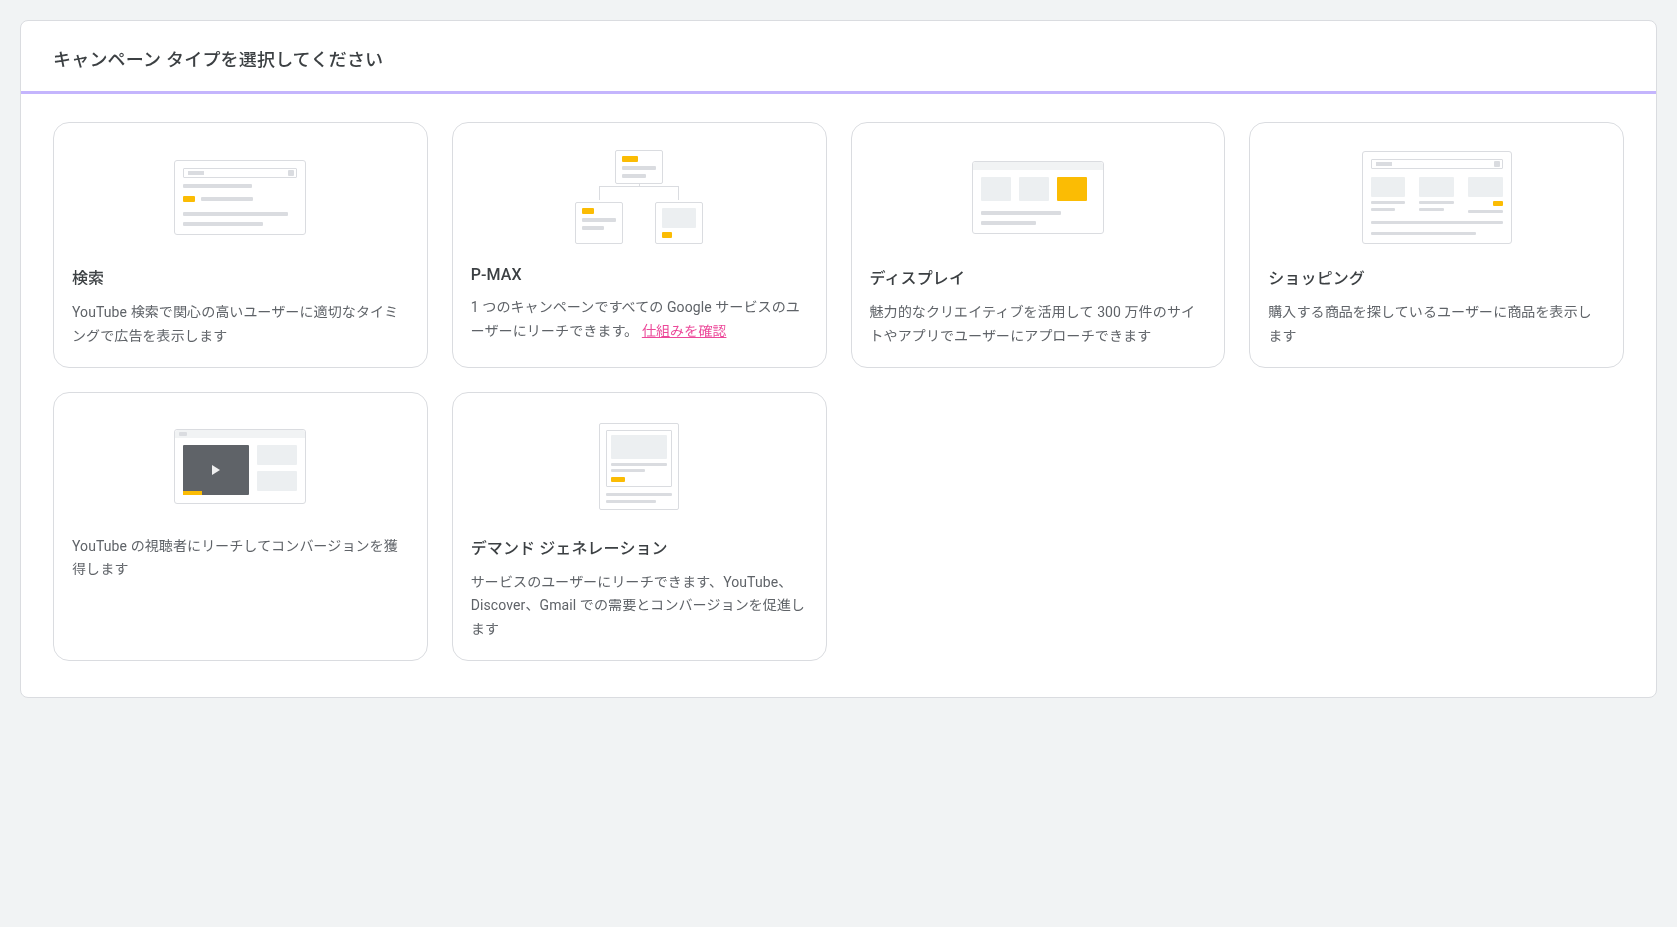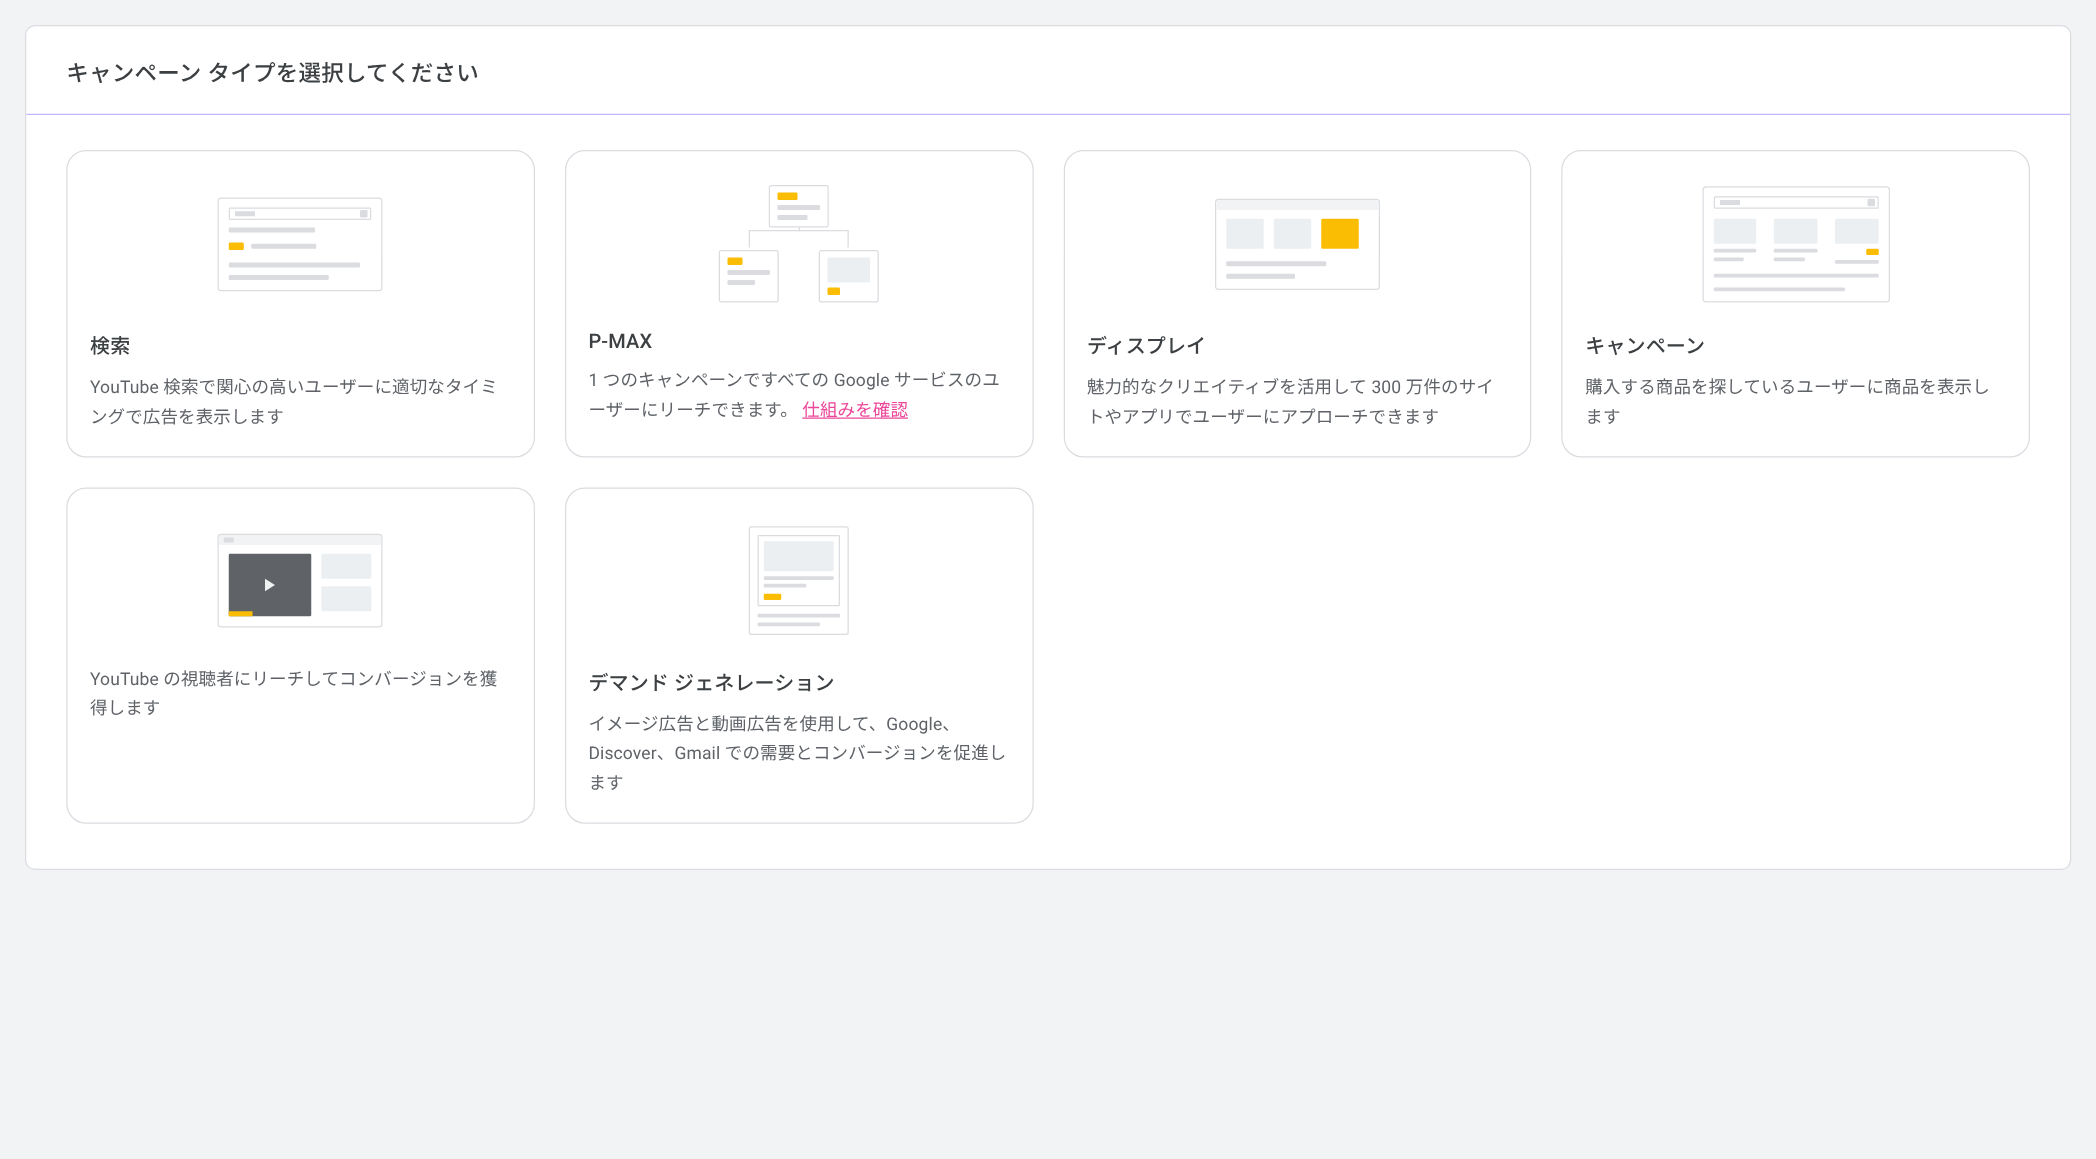--- a/index.html
+++ b/index.html
@@ -14,21 +14,21 @@
       color: #3c4043;
     }
     .panel {
       background: #fff;
       border: 1px solid #dadce0;
       border-radius: 8px;
       overflow: hidden;
     }
     .panel-header {
       padding: 24px 32px 20px 32px;
-      border-bottom: 1px solid #c4b5fd;
+      border-bottom: 3px solid #c4b5fd;
     }
     .panel-title {
       font-size: 18px;
       font-weight: 500;
       color: #3c4043;
       letter-spacing: 0.2px;
     }
     .cards-grid {
       display: grid;
       grid-template-columns: repeat(4, 1fr);
@@ -305,21 +305,21 @@
             <div class="col">
               <div class="thumb"></div>
               <span class="chip-y small"></span>
               <div class="sline"></div>
             </div>
           </div>
           <div class="longline"></div>
           <div class="longline w80"></div>
         </div>
       </div>
-      <div class="card-title">キャンペーン</div>
+      <div class="card-title">ショッピング</div>
       <div class="card-desc">購入する商品を探しているユーザーに商品を表示します</div>
     </div>
 
     <div class="card">
       <div class="card-illustration">
         <div class="illus illus-video">
           <div class="topbar"></div>
           <div class="body">
             <div class="player">
                 <div class="play"></div>
@@ -343,17 +343,17 @@
             <div class="dline short"></div>
             <span class="chip-y"></span>
           </div>
           <div class="below">
             <div class="dline"></div>
             <div class="dline" style="width:75%"></div>
           </div>
         </div>
       </div>
       <div class="card-title">デマンド ジェネレーション</div>
-      <div class="card-desc">イメージ広告と動画広告を使用して、Google、Discover、Gmail での需要とコンバージョンを促進します</div>
+      <div class="card-desc">サービスのユーザーにリーチできます、YouTube、Discover、Gmail での需要とコンバージョンを促進します</div>
     </div>
 
   </div>
 </div>
 
 </body></html>

